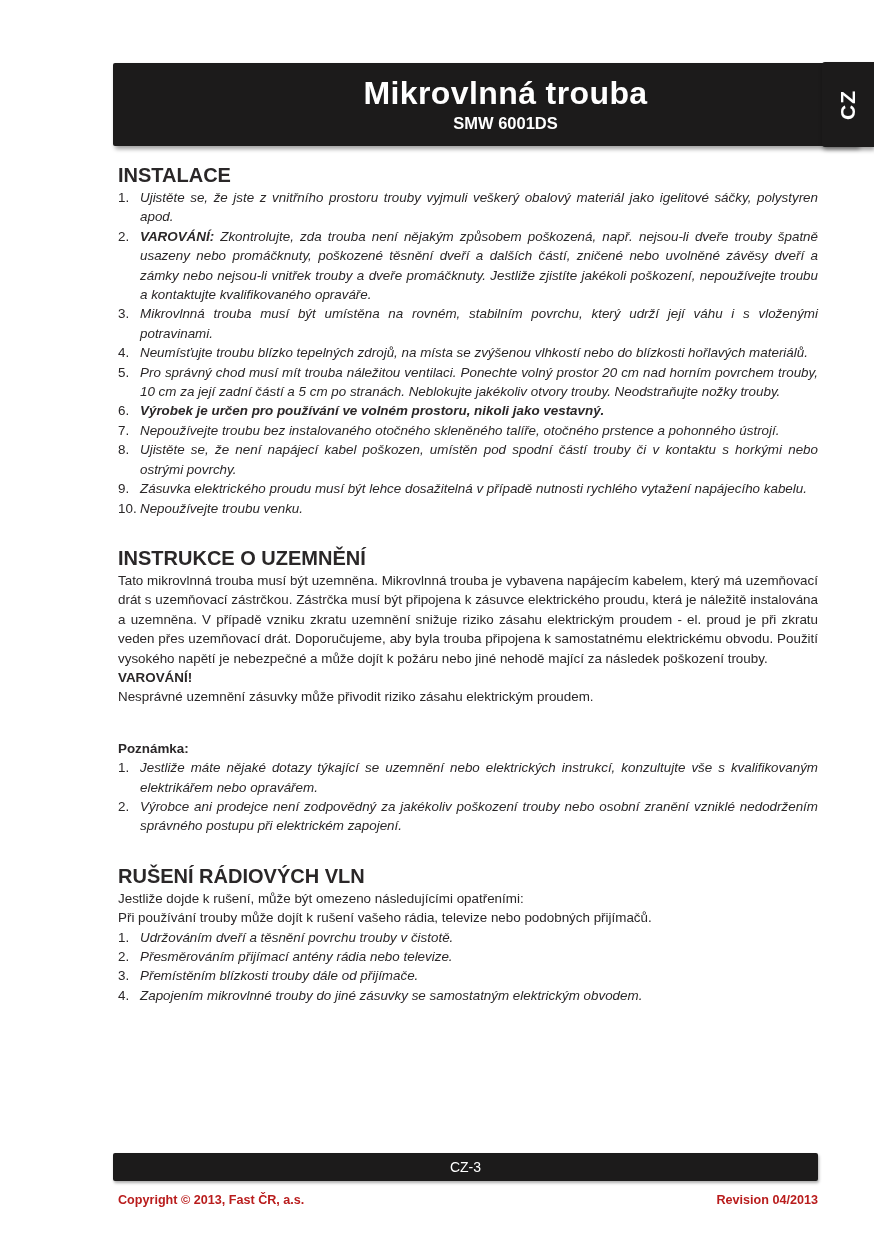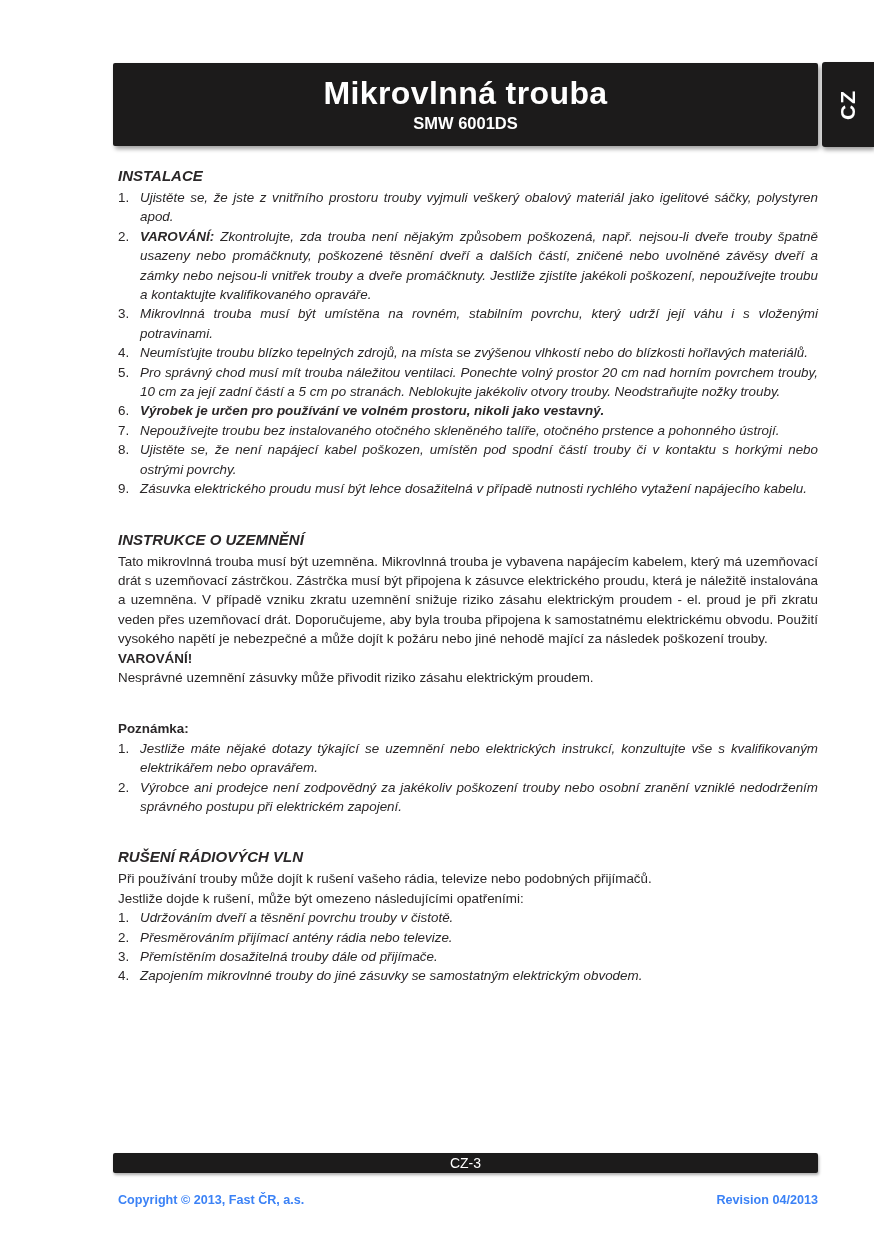--- a/index.html
+++ b/index.html
@@ -3,53 +3,53 @@
 <meta charset="utf-8">
 <style>
   html, body { margin:0; padding:0; }
   body {
     width:874px; height:1240px; position:relative; background:#ffffff;
     font-family:"Liberation Sans", sans-serif; color:#2a2728; overflow:hidden;
   }
   .header-bar {
     position:absolute; left:113px; top:63px; width:705px; height:83px;
     background:#1c1b1b; border-radius:2px; box-shadow:2px 3px 4px rgba(0,0,0,.38);
-    display:flex; flex-direction:column; align-items:center; justify-content:center;
+    display:flex; flex-direction:column; align-items:center; justify-content:center;padding-left:40px;
   }
   .header-title { color:#fff; font-size:32px; font-weight:700; letter-spacing:.4px; line-height:1.12; }
   .header-model { color:#fff; font-size:16.5px; font-weight:700; margin-top:2px; }
   .lang-tab {
     position:absolute; left:822px; top:62px; width:52px; height:85px;
     background:#1c1b1b; border-radius:3px 0 0 3px; box-shadow:1px 3px 4px rgba(0,0,0,.38);
     display:flex; align-items:center; justify-content:center;
   }
   .lang-tab .lang-text { transform:rotate(-90deg); color:#fff; font-size:21px; font-weight:700; letter-spacing:1px; }
   .content {
     position:absolute; left:118px; top:166px; width:700px;
     font-size:13.4px; line-height:19.4px;
   }
   .section + .section { margin-top:31px; }
-  .section-heading { font-size:15px; font-weight:700; line-height:19px; margin-bottom:3px;font-style:italic; }
+  .section-heading { font-size:20px; font-weight:700; line-height:19px; margin-bottom:3px; }
   .para { text-align:justify; }
   .subheading { font-weight:700; }
   .subheading.space-before { margin-top:32px; }
   .list-item { display:flex; }
   .list-item .marker { flex:0 0 22px; }
   .list-item .item-text { flex:1; text-align:justify;font-style:italic; }
   .bold { font-weight:700; }
   .footer-bar {
-    position:absolute; left:113px; top:1153px; width:705px; height:20px;
+    position:absolute; left:113px; top:1153px; width:705px; height:28px;
     background:#1c1b1b; border-radius:2px; box-shadow:1px 2px 3px rgba(0,0,0,.32);
     display:flex; align-items:center; justify-content:center;
     color:#fff; font-size:14px;
   }
   .footer-meta {
     position:absolute; left:118px; top:1193px; width:700px;
     display:flex; justify-content:space-between;
-    font-size:12.6px; font-weight:700; color:#3b82f6;
+    font-size:12.6px; font-weight:700; color:#b91c1c;
   }
 </style>
 </head>
 <body>
 
 <div class="header-bar">
   <div class="header-title">Mikrovlnná trouba</div>
   <div class="header-model">SMW 6001DS</div>
 </div>
 
@@ -90,20 +90,24 @@
           <div class="item-text"><span>Nepoužívejte troubu bez instalovaného otočného skleněného talíře, otočného prstence a pohonného ústrojí.</span></div>
         </div>
         <div class="list-item">
           <span class="marker">8.</span>
           <div class="item-text"><span>Ujistěte se, že není napájecí kabel poškozen, umístěn pod spodní částí trouby či v kontaktu s horkými nebo ostrými povrchy.</span></div>
         </div>
         <div class="list-item">
           <span class="marker">9.</span>
           <div class="item-text"><span>Zásuvka elektrického proudu musí být lehce dosažitelná v případě nutnosti rychlého vytažení napájecího kabelu.</span></div>
         </div>
+        <div class="list-item">
+          <span class="marker">10.</span>
+          <div class="item-text"><span>Nepoužívejte troubu venku.</span></div>
+        </div>
       </div>
     </div>
     <div class="section">
       <div class="section-heading">INSTRUKCE O UZEMNĚNÍ</div>
       <div class="para"><span>Tato mikrovlnná trouba musí být uzemněna. Mikrovlnná trouba je vybavena napájecím kabelem, který má uzemňovací drát s uzemňovací zástrčkou. Zástrčka musí být připojena k zásuvce elektrického proudu, která je náležitě instalována a uzemněna. V případě vzniku zkratu uzemnění snižuje riziko zásahu elektrickým proudem - el. proud je při zkratu veden přes uzemňovací drát. Doporučujeme, aby byla trouba připojena k samostatnému elektrickému obvodu. Použití vysokého napětí je nebezpečné a může dojít k požáru nebo jiné nehodě mající za následek poškození trouby.</span></div>
       <div class="subheading">VAROVÁNÍ!</div>
       <div class="para"><span>Nesprávné uzemnění zásuvky může přivodit riziko zásahu elektrickým proudem.</span></div>
       <div class="subheading space-before">Poznámka:</div>
       <div class="list">
         <div class="list-item">
@@ -111,34 +115,34 @@
           <div class="item-text"><span>Jestliže máte nějaké dotazy týkající se uzemnění nebo elektrických instrukcí, konzultujte vše s kvalifikovaným elektrikářem nebo opravářem.</span></div>
         </div>
         <div class="list-item">
           <span class="marker">2.</span>
           <div class="item-text"><span>Výrobce ani prodejce není zodpovědný za jakékoliv poškození trouby nebo osobní zranění vzniklé nedodržením správného postupu při elektrickém zapojení.</span></div>
         </div>
       </div>
     </div>
     <div class="section">
       <div class="section-heading">RUŠENÍ RÁDIOVÝCH VLN</div>
+      <div class="para"><span>Jestliže dojde k rušení, může být omezeno následujícími opatřeními:</span></div>
       <div class="para"><span>Při používání trouby může dojít k rušení vašeho rádia, televize nebo podobných přijímačů.</span></div>
-      <div class="para"><span>Jestliže dojde k rušení, může být omezeno následujícími opatřeními:</span></div>
       <div class="list">
         <div class="list-item">
           <span class="marker">1.</span>
           <div class="item-text"><span>Udržováním dveří a těsnění povrchu trouby v čistotě.</span></div>
         </div>
         <div class="list-item">
           <span class="marker">2.</span>
           <div class="item-text"><span>Přesměrováním přijímací antény rádia nebo televize.</span></div>
         </div>
         <div class="list-item">
           <span class="marker">3.</span>
-          <div class="item-text"><span>Přemístěním dosažitelná trouby dále od přijímače.</span></div>
+          <div class="item-text"><span>Přemístěním blízkosti trouby dále od přijímače.</span></div>
         </div>
         <div class="list-item">
           <span class="marker">4.</span>
           <div class="item-text"><span>Zapojením mikrovlnné trouby do jiné zásuvky se samostatným elektrickým obvodem.</span></div>
         </div>
       </div>
     </div>
   </div>
 
 <div class="footer-bar">

